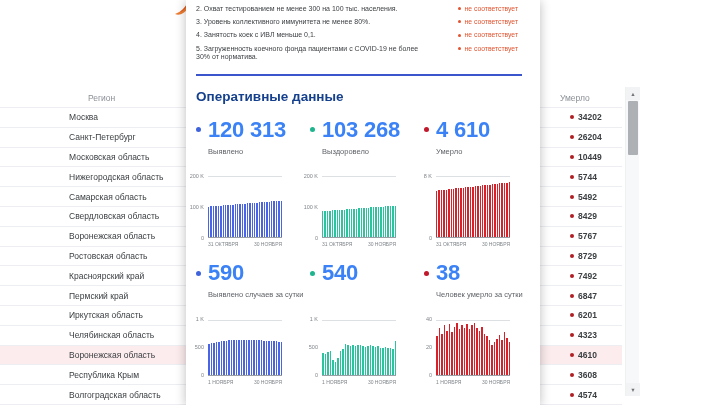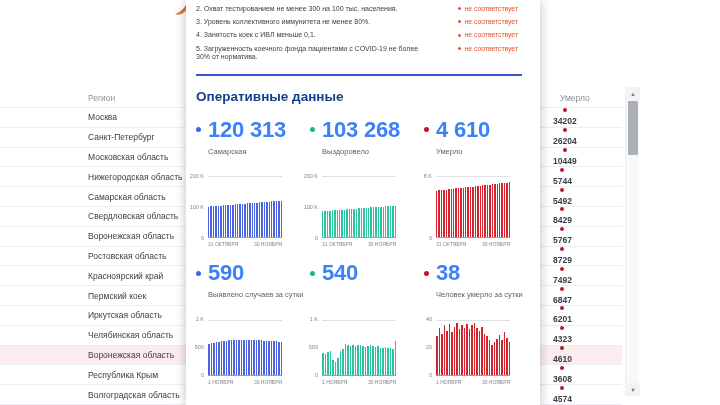--- a/index.html
+++ b/index.html
@@ -8,23 +8,23 @@
   .screen { position:relative; width:720px; height:405px; background:#fff; overflow:hidden; }
 
   
   .bg-table { position:absolute; left:0; top:88px; width:622px; z-index:0; }
   .t-header { height:20px; display:flex; align-items:center; border-bottom:1px solid #eceef1;
               color:#8b9096; font-size:8.5px; position:relative; }
   .t-header .rh { margin-left:88px; }
   .t-header .dh { position:absolute; left:560px; }
   .t-row { height:19.8px; display:flex; align-items:center; border-bottom:1px solid #eceef1; position:relative; cursor:pointer; }
   .t-row.hl { background:#fceced; }
-  .t-row .region { margin-left:88px; font-size:8.5px; color:#3c4043; white-space:nowrap; }
-  .t-row .val { position:absolute; left:553px; display:flex; align-items:center; gap:4px;
-                font-size:8.5px; color:#3c4043; font-weight:bold;flex-direction:column; }
+  .t-row .region { margin-left:69px; font-size:8.5px; color:#3c4043; white-space:nowrap; }
+  .t-row .val { position:absolute; left:570px; display:flex; align-items:center; gap:4px;
+                font-size:8.5px; color:#3c4043; font-weight:bold; }
   .dot-sm { width:4px; height:4px; border-radius:50%; background:#b01f24; flex:0 0 auto; }
 
   
   .scrollbar { position:absolute; left:625px; top:87px; width:14px; height:309px; background:#f7f8f9; z-index:0;
                border-left:1px solid #eef0f2; }
   .sb-btn { position:absolute; left:0; width:14px; height:13px; background:#f2f3f4; color:#707478;
             font-size:5.5px; display:flex; align-items:center; justify-content:center; cursor:pointer; }
   .sb-btn.up { top:0; }
   .sb-btn.down { bottom:0; }
   .sb-thumb { position:absolute; left:2px; top:14px; width:10px; height:54px; background:#adb1b5; border-radius:1px; cursor:pointer; }
@@ -128,21 +128,21 @@
           </span>
         </div>
         <div class="t-row">
           <span class="region">Красноярский край</span>
           <span class="val">
             <span class="dot-sm"></span>
             <span>7492</span>
           </span>
         </div>
         <div class="t-row">
-          <span class="region">Пермский коек</span>
+          <span class="region">Пермский край</span>
           <span class="val">
             <span class="dot-sm"></span>
             <span>6847</span>
           </span>
         </div>
         <div class="t-row">
           <span class="region">Иркутская область</span>
           <span class="val">
             <span class="dot-sm"></span>
             <span>6201</span>
@@ -224,21 +224,21 @@
         </div>
       </div>
     <hr class="divider">
     <div class="panel-title">Оперативные данные</div>
     <div class="stats" id="stats1">
         <div class="stat">
           <div class="stat-top">
             <span class="stat-dot" style="background: rgb(62, 99, 220);"></span>
             <span class="stat-num">120 313</span>
           </div>
-          <div class="stat-label">Самарская</div>
+          <div class="stat-label">Выявлено</div>
         </div>
         <div class="stat">
           <div class="stat-top">
             <span class="stat-dot" style="background: rgb(29, 180, 142);"></span>
             <span class="stat-num">103 268</span>
           </div>
           <div class="stat-label">Выздоровело</div>
         </div>
         <div class="stat">
           <div class="stat-top">

